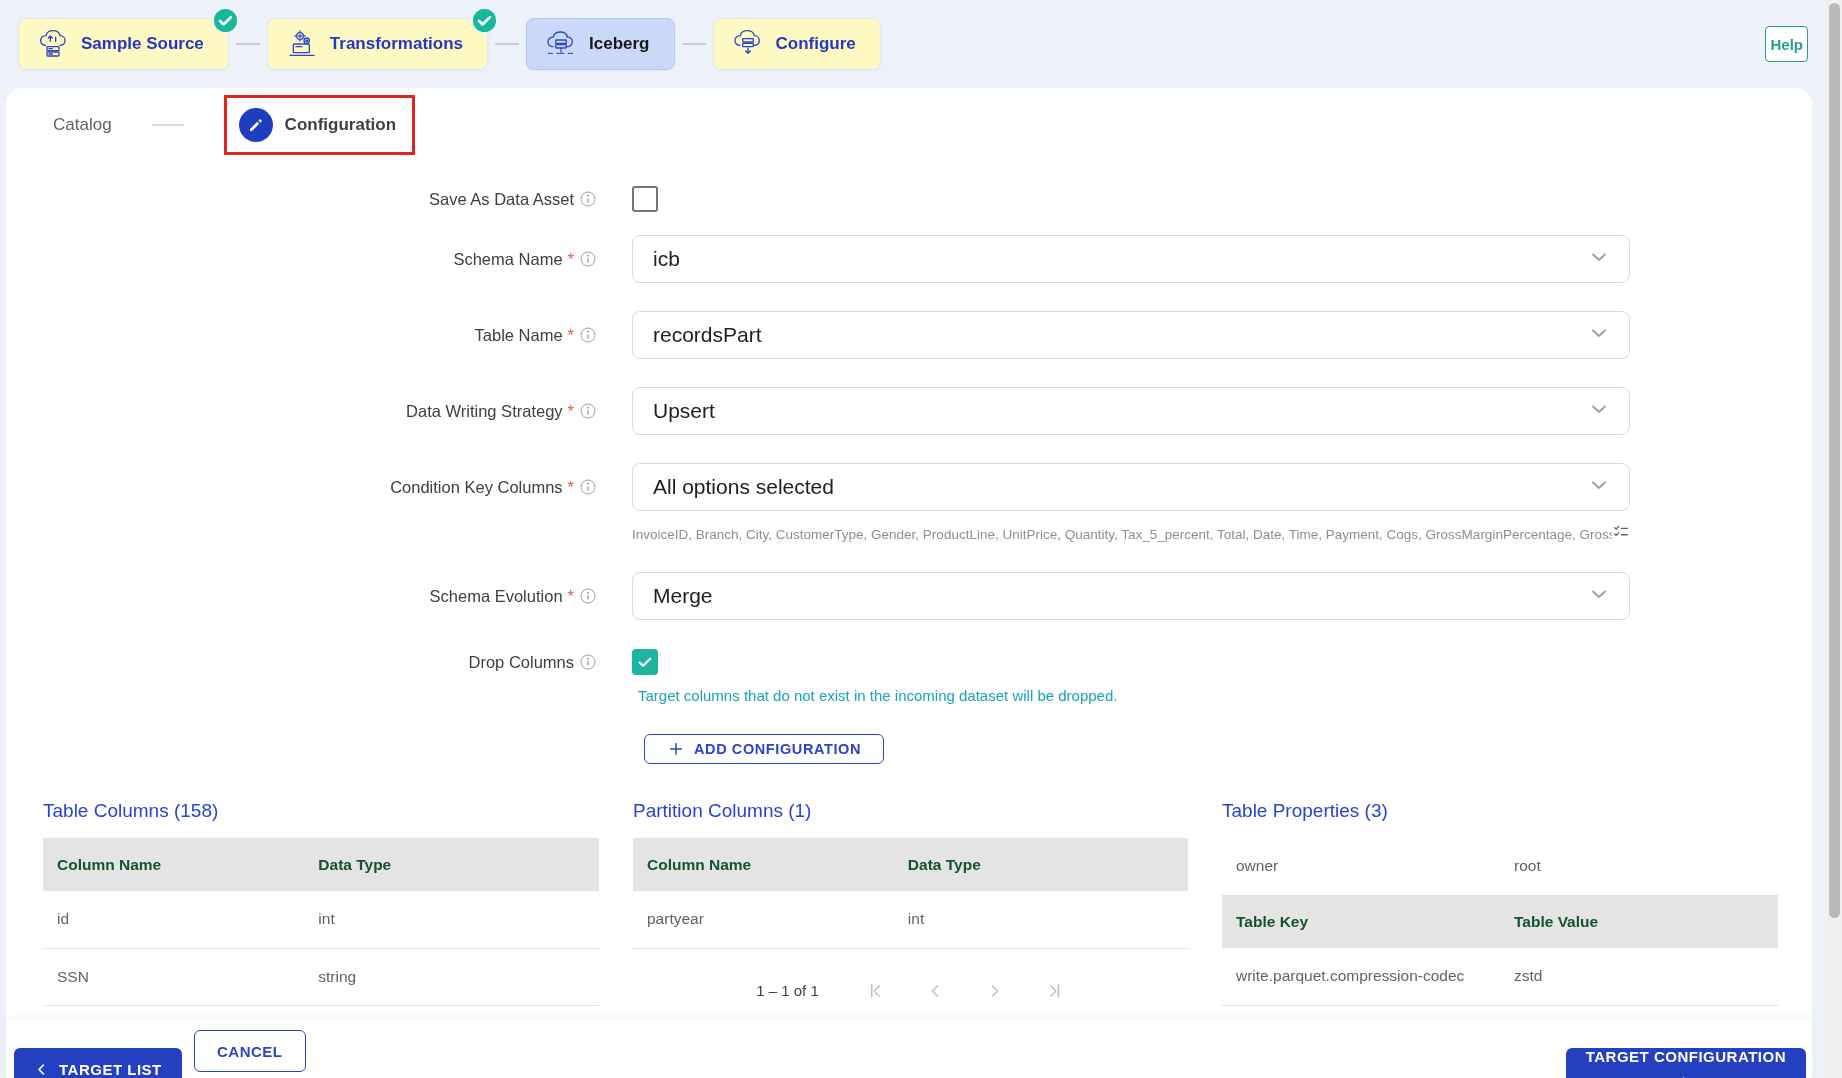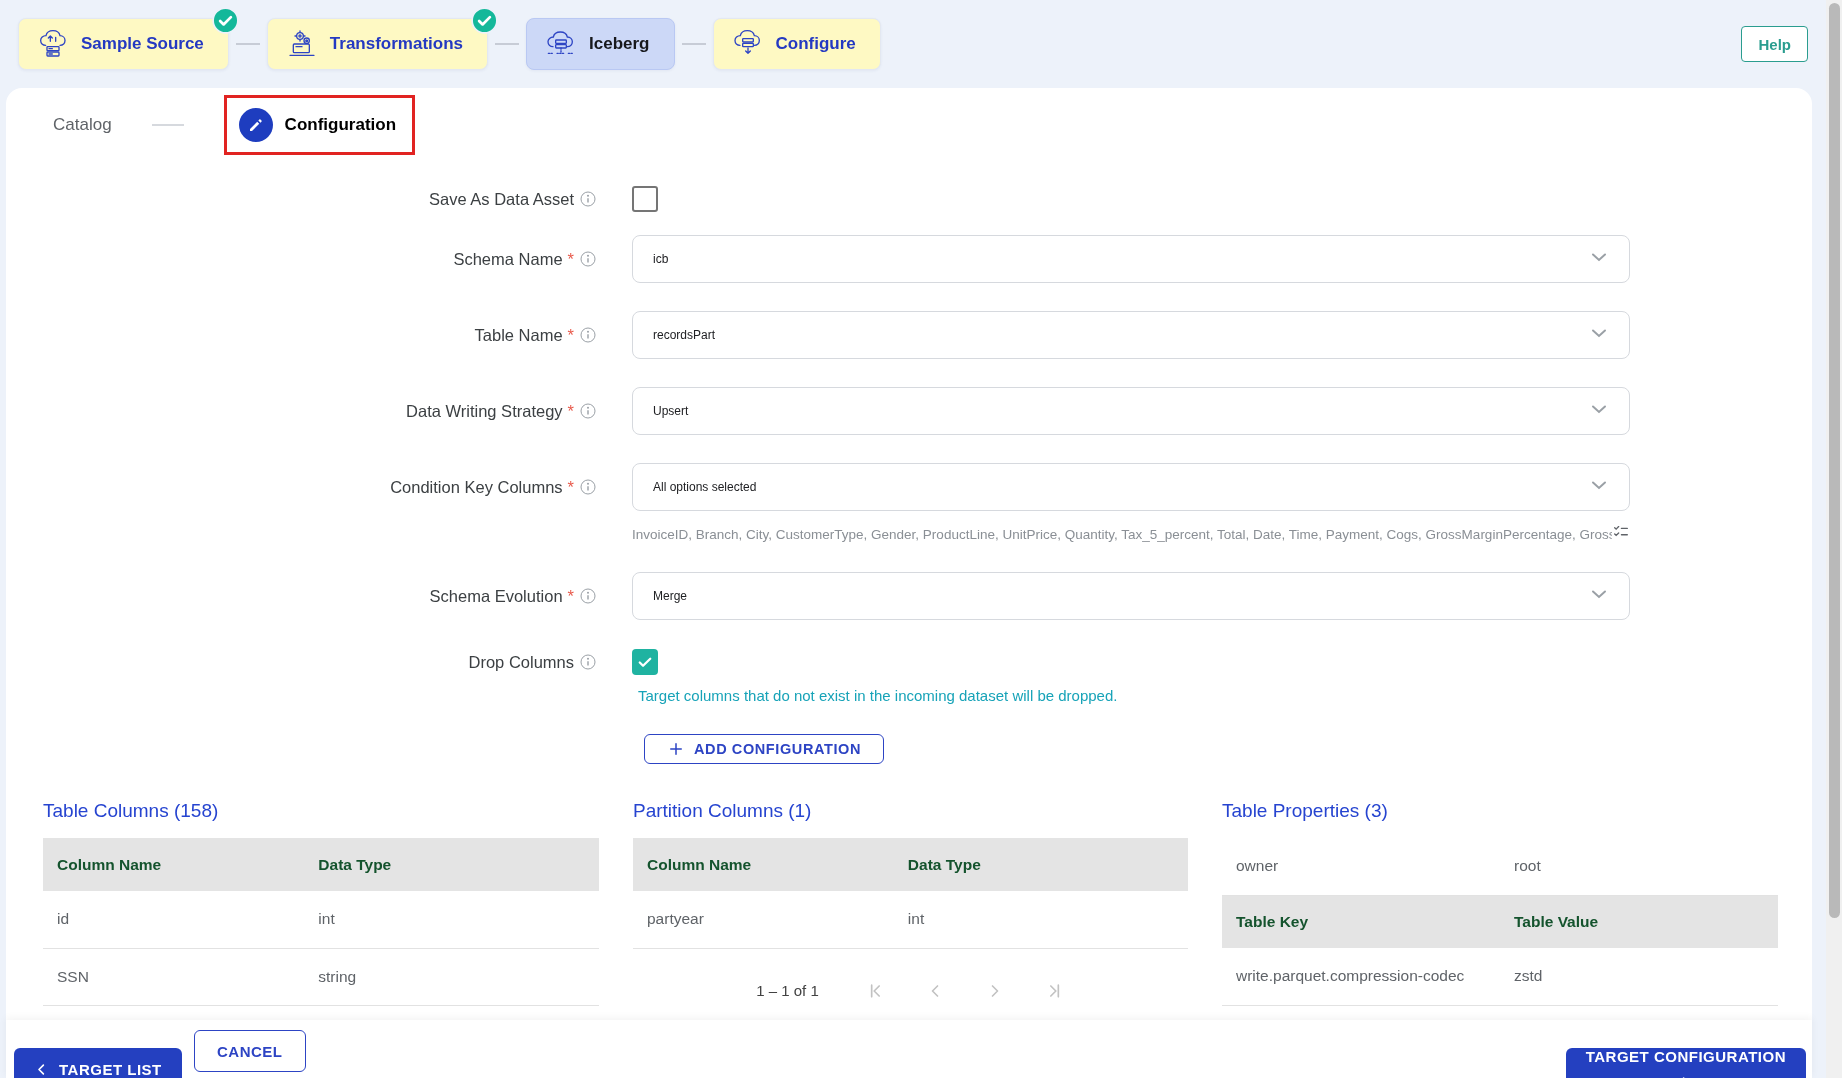--- a/index.html
+++ b/index.html
@@ -24,21 +24,21 @@
   }
   .step-card.active { background:#ccd8f7; border-color:#b9c8f3; }
   .step-label { font-size:17px; font-weight:bold; color:#2439c2; white-space:nowrap; }
   .step-card.active .step-label { color:#17181c; }
   .step-icon { display:flex; }
   .check-badge {
     position:absolute; top:-12px; right:-11px; width:27px; height:27px; display:flex;
   }
   .connector { width:24px; height:0; border-top:2px solid #c7ccd6; margin:0 7px; flex:0 0 auto; }
   .help-btn {
-    margin-left:auto; height:36px; padding:0 16px;
+    margin-left:auto; height:36px; padding:0 4px;
     background:#fff; border:1px solid #2a9d8f; border-radius:4px;
     color:#2a9d8f; font-size:15px; font-weight:bold; cursor:pointer;
     font-family:"Liberation Sans", sans-serif;
   }
 
   
   .content {
     position:absolute; top:88px; left:6px; right:30px; bottom:0;
     background:#fff; border-radius:16px 16px 0 0;
   }
@@ -48,39 +48,39 @@
   .crumb-catalog { font-size:17px; color:#5f6368; cursor:pointer; }
   .crumb-dash { width:32px; border-top:2px solid #d6d9de; margin:0 40px; }
   .crumb-config {
     display:flex; align-items:center; gap:12px;
     border:3px solid #e12321; padding:10px 16px 10px 12px; cursor:pointer; background:#fff;
   }
   .pencil-circle {
     width:34px; height:34px; border-radius:50%; background:#1e3dbf;
     display:flex; align-items:center; justify-content:center;
   }
-  .crumb-config-label { font-size:17px; font-weight:bold; color:#000000; }
+  .crumb-config-label { font-size:17px; font-weight:bold; color:#404040; }
 
   
   .form { position:absolute; top:98px; left:0; right:0; }
   .form-row { display:flex; align-items:center; margin-bottom:28px; }
   .form-label {
     flex:0 0 590px; display:flex; align-items:center; justify-content:flex-end; gap:5px;
     font-size:16.5px; color:#3c4043;
   }
   .req { color:#e8594a; }
   .info { display:flex; margin-left:1px; }
   .form-control { margin-left:36px; width:998px; }
 
   .select-field {
     height:48px; border:1px solid #d6d9de; border-radius:8px;
     display:flex; align-items:center; justify-content:space-between;
     padding:0 18px 0 20px; cursor:pointer; background:#fff;
   }
-  .select-value { font-size:12px; color:#202124; }
+  .select-value { font-size:21px; color:#202124; }
 
   .checkbox-plain {
     width:26px; height:26px; border:2px solid #757575; border-radius:3px; background:#fff; cursor:pointer;
   }
   .checkbox-checked {
     width:26px; height:26px; border-radius:4px; background:#1fb3a1; cursor:pointer;
     display:flex; align-items:center; justify-content:center;
   }
 
   .row-tight { margin-bottom:12px; }

